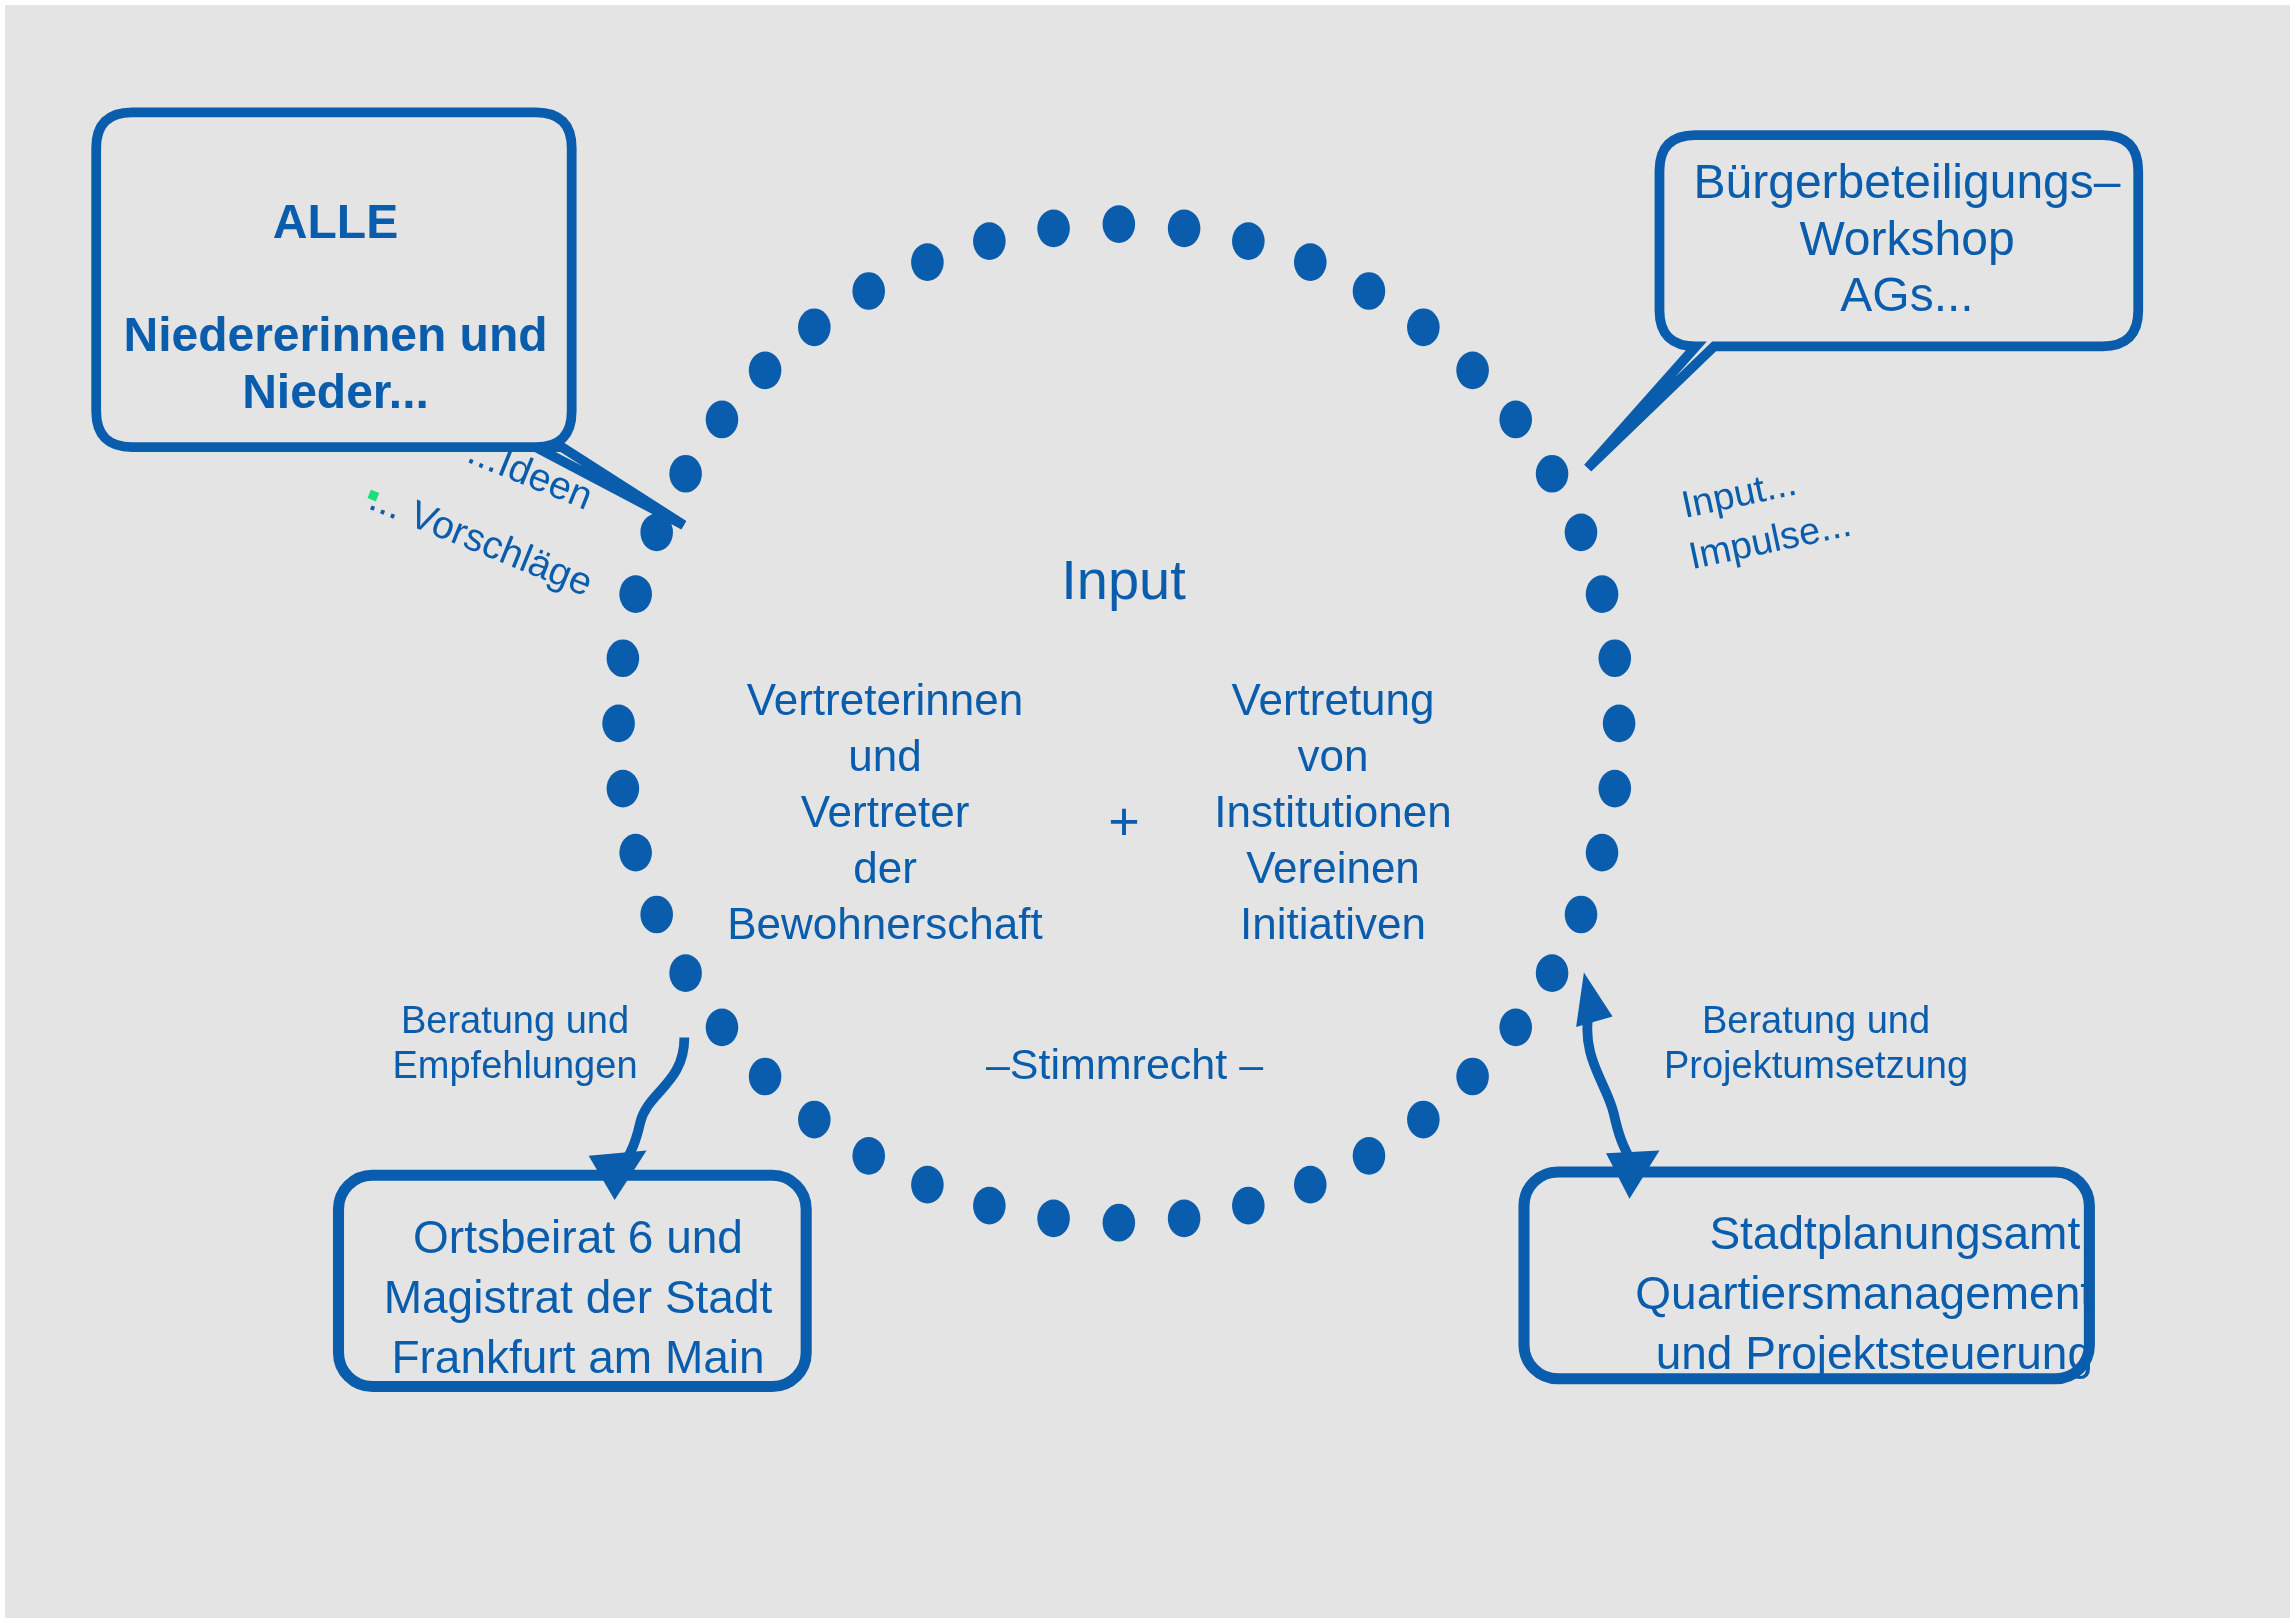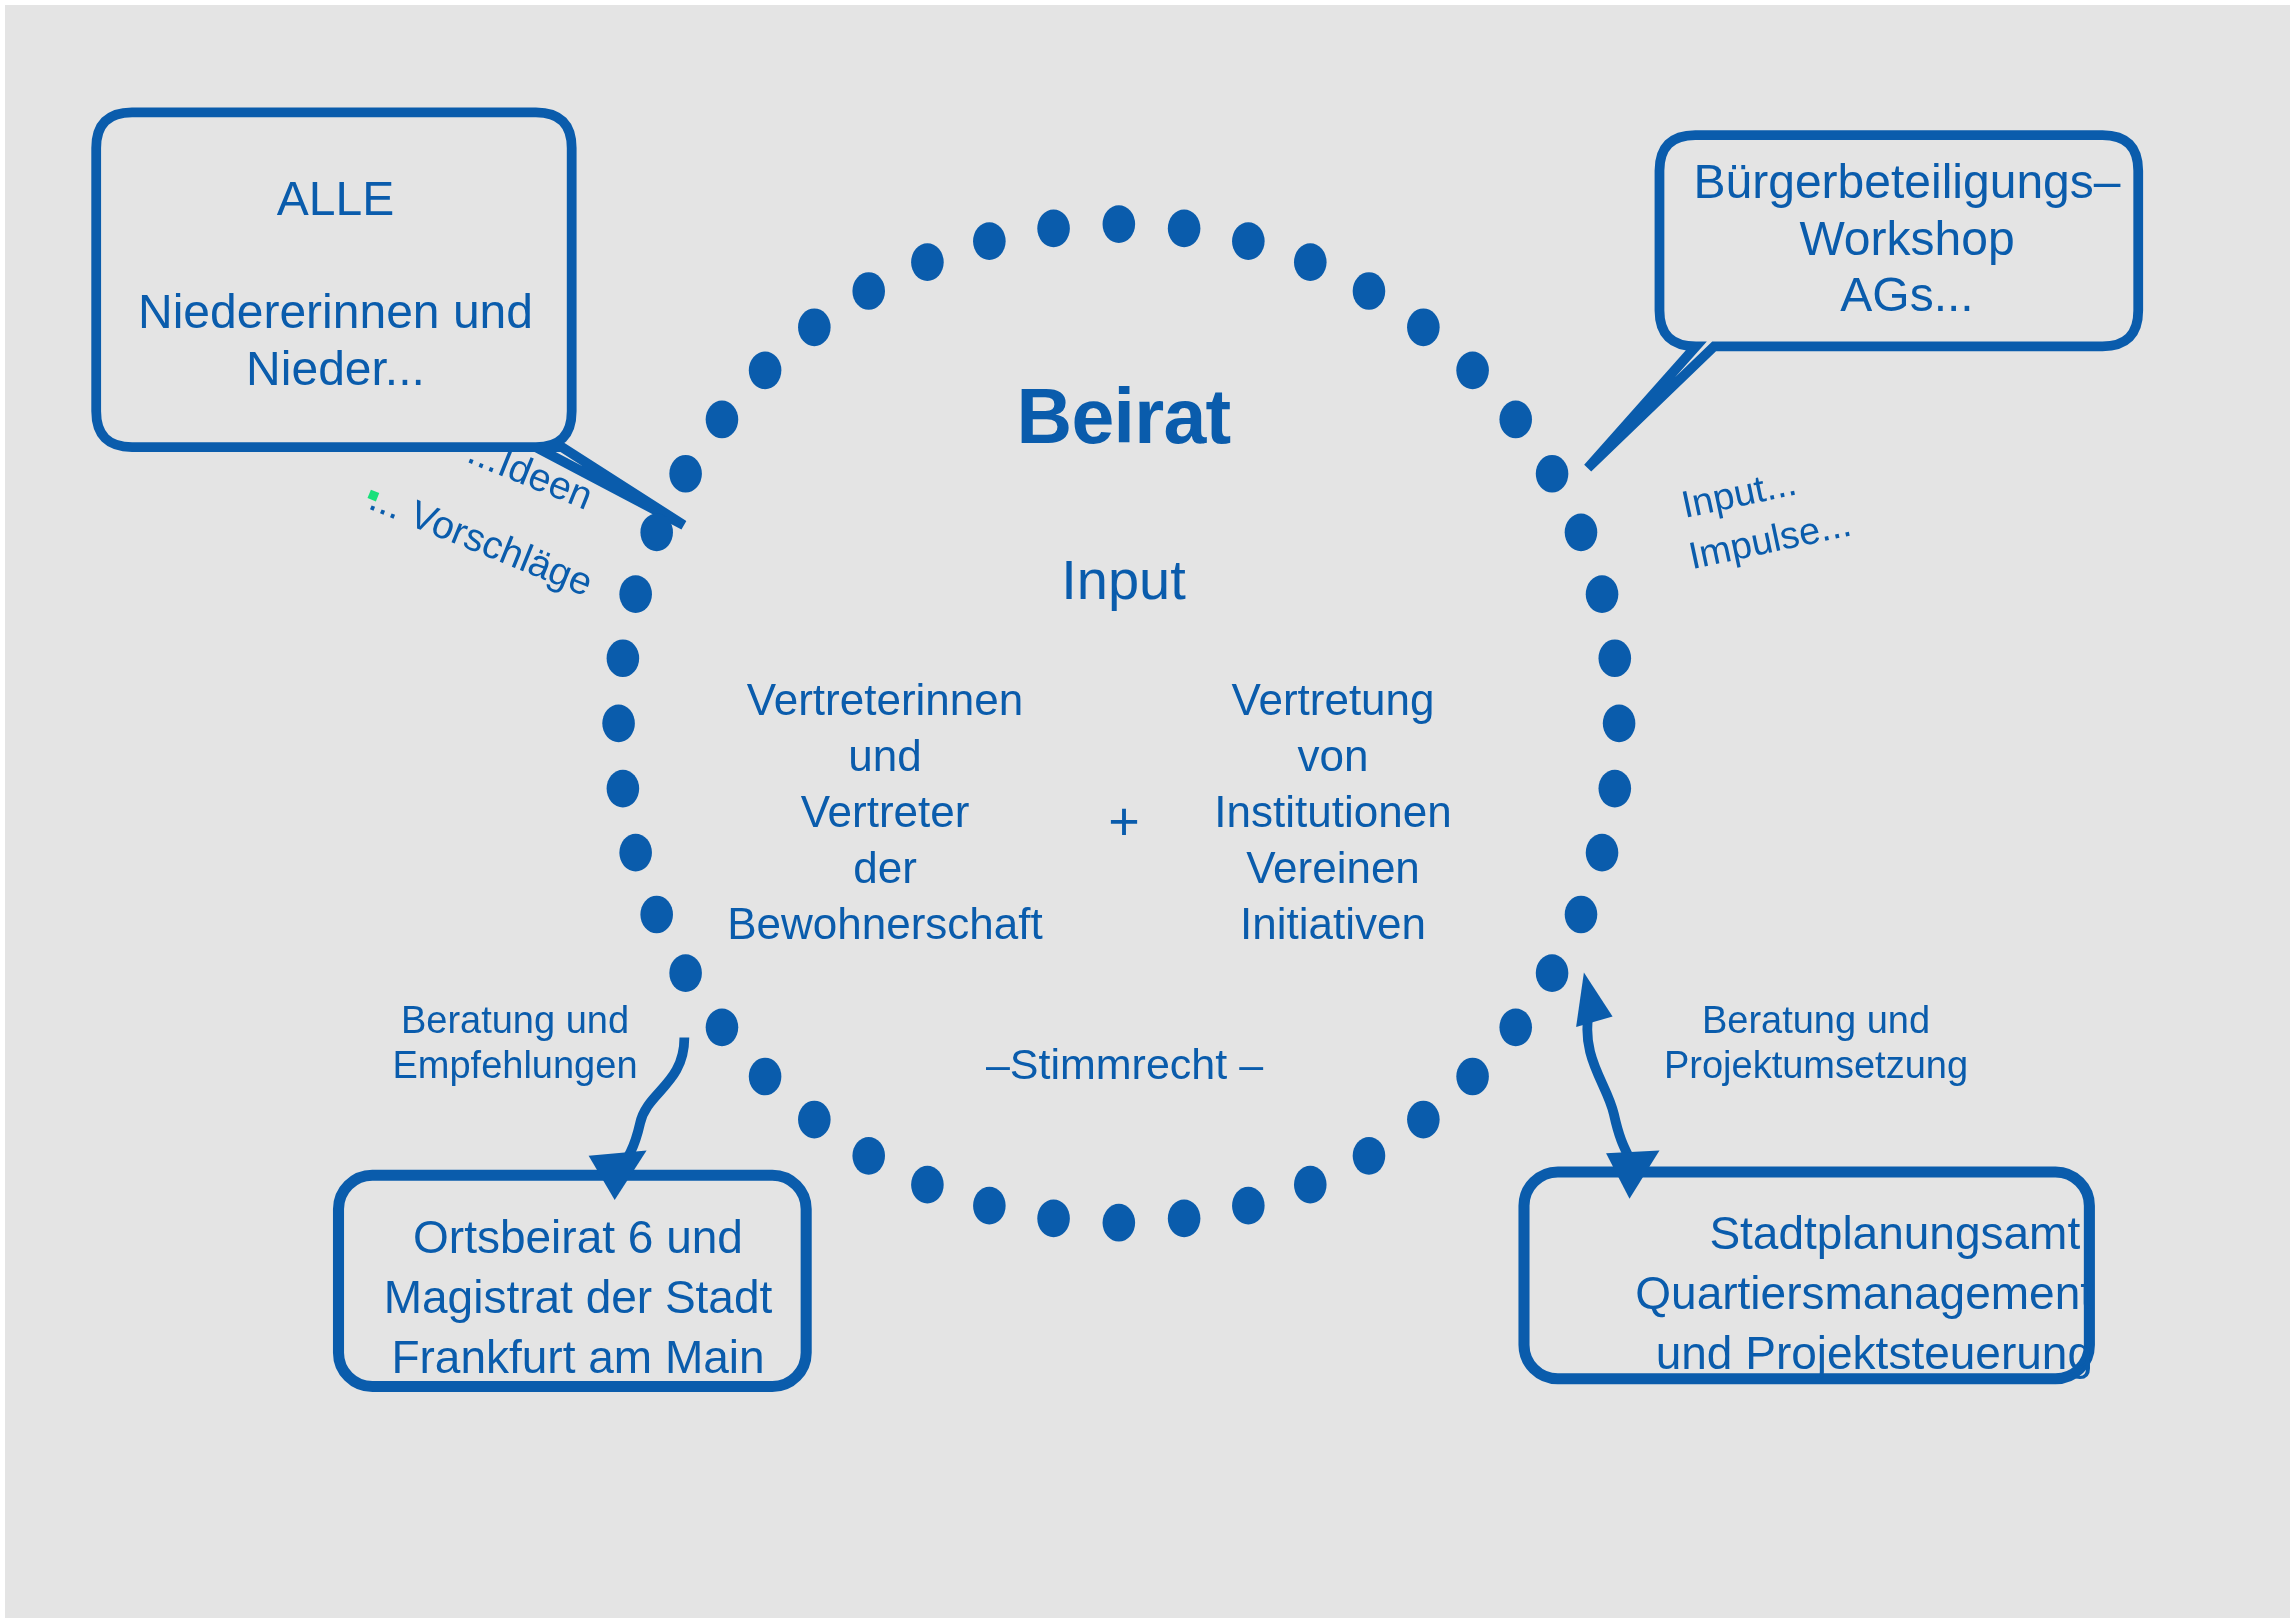--- a/index.html
+++ b/index.html
@@ -27,22 +27,23 @@
   .txt {
     position: absolute;
     color: #0A5CAC;
     text-align: center;
     line-height: 1.18;
     white-space: pre-line;
     font-family: "Liberation Sans", sans-serif;
   }
   
   #bubble-left-text {
-    left: 98px; top: 109px; width: 465px;
+    left: 98px; top: 132px; width: 465px;
     font-size: 48px;
+    font-weight: bold;
   }
   #bubble-left-text .hl { display: block; }
   #bubble-right-text {
     left: 1667px; top: 149px; width: 470px;
     font-size: 48px;
   }
   
   #center-title {
     left: 785px; top: 366px; width: 667px;
     font-size: 77px;
@@ -246,21 +247,20 @@
   <div class="txt" id="bubble-left-text">
     <span class="hl">ALLE</span>
     <span>Niedererinnen und
 Nieder...</span>
   </div>
 
   <div class="txt" id="bubble-right-text">Bürgerbeteiligungs–
 Workshop
 AGs...</div>
 
-  <div class="txt" id="center-title">Beirat</div>
   <div class="txt" id="center-sub2">Input</div>
 
   <div class="txt" id="col-left">Vertreterinnen
 und
 Vertreter
 der
 Bewohnerschaft</div>
   <div class="txt" id="plus-sign">+</div>
   <div class="txt" id="stimmrecht">–Stimmrecht  –</div>
 

